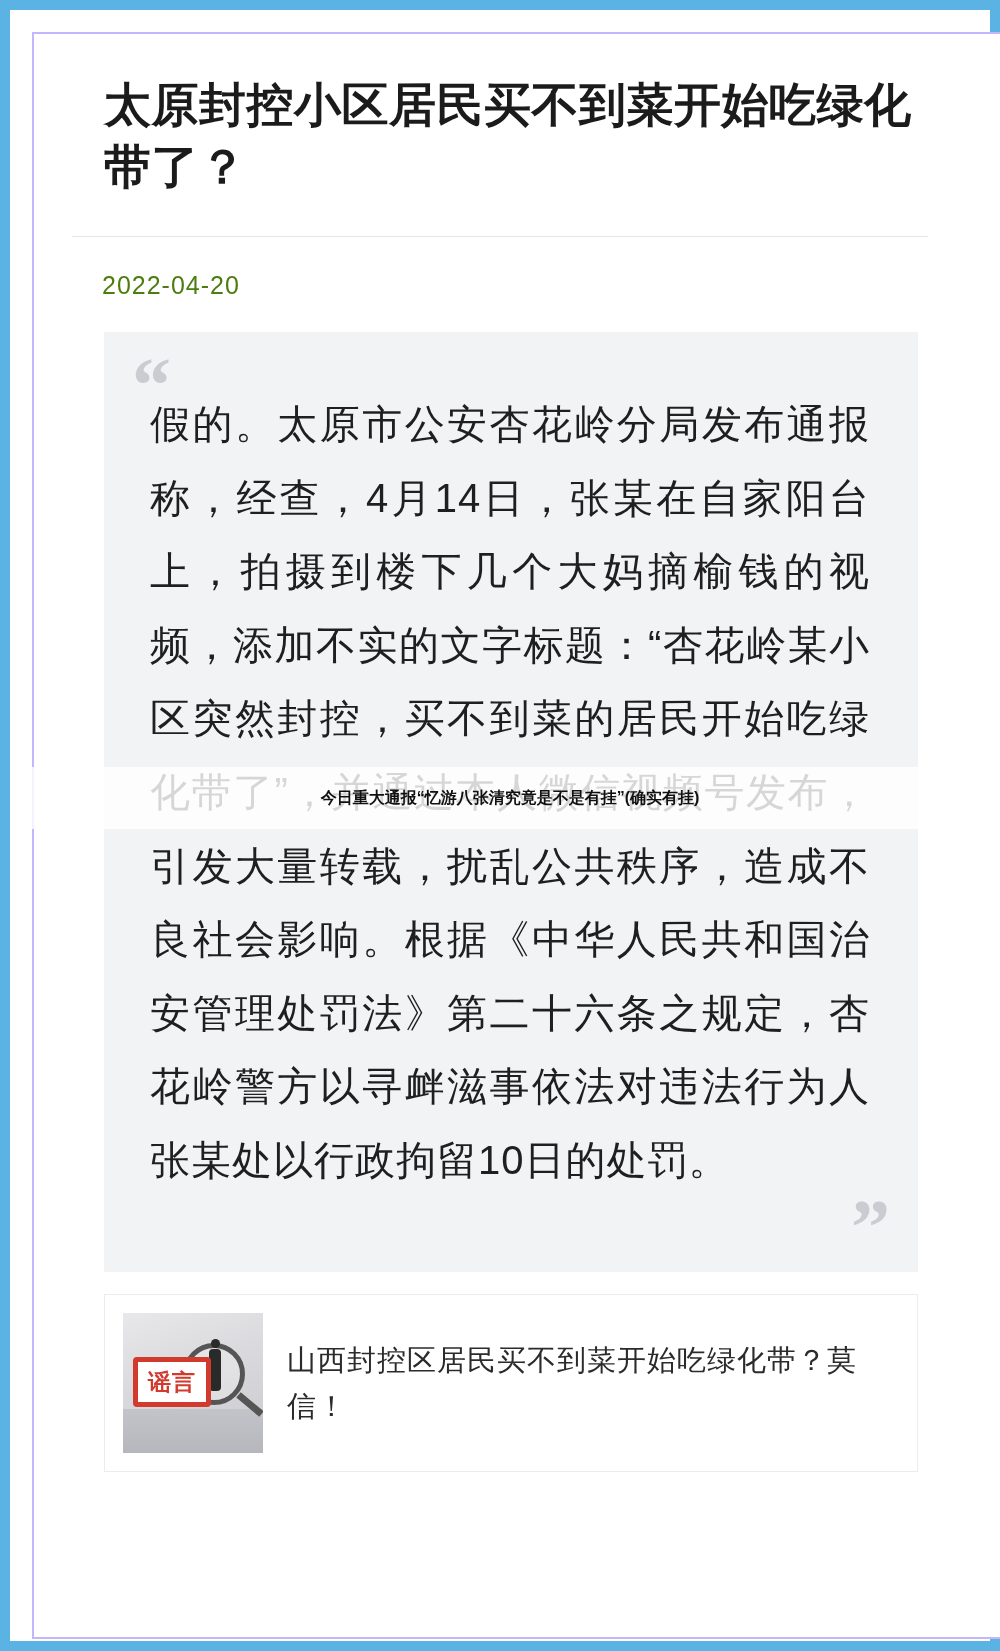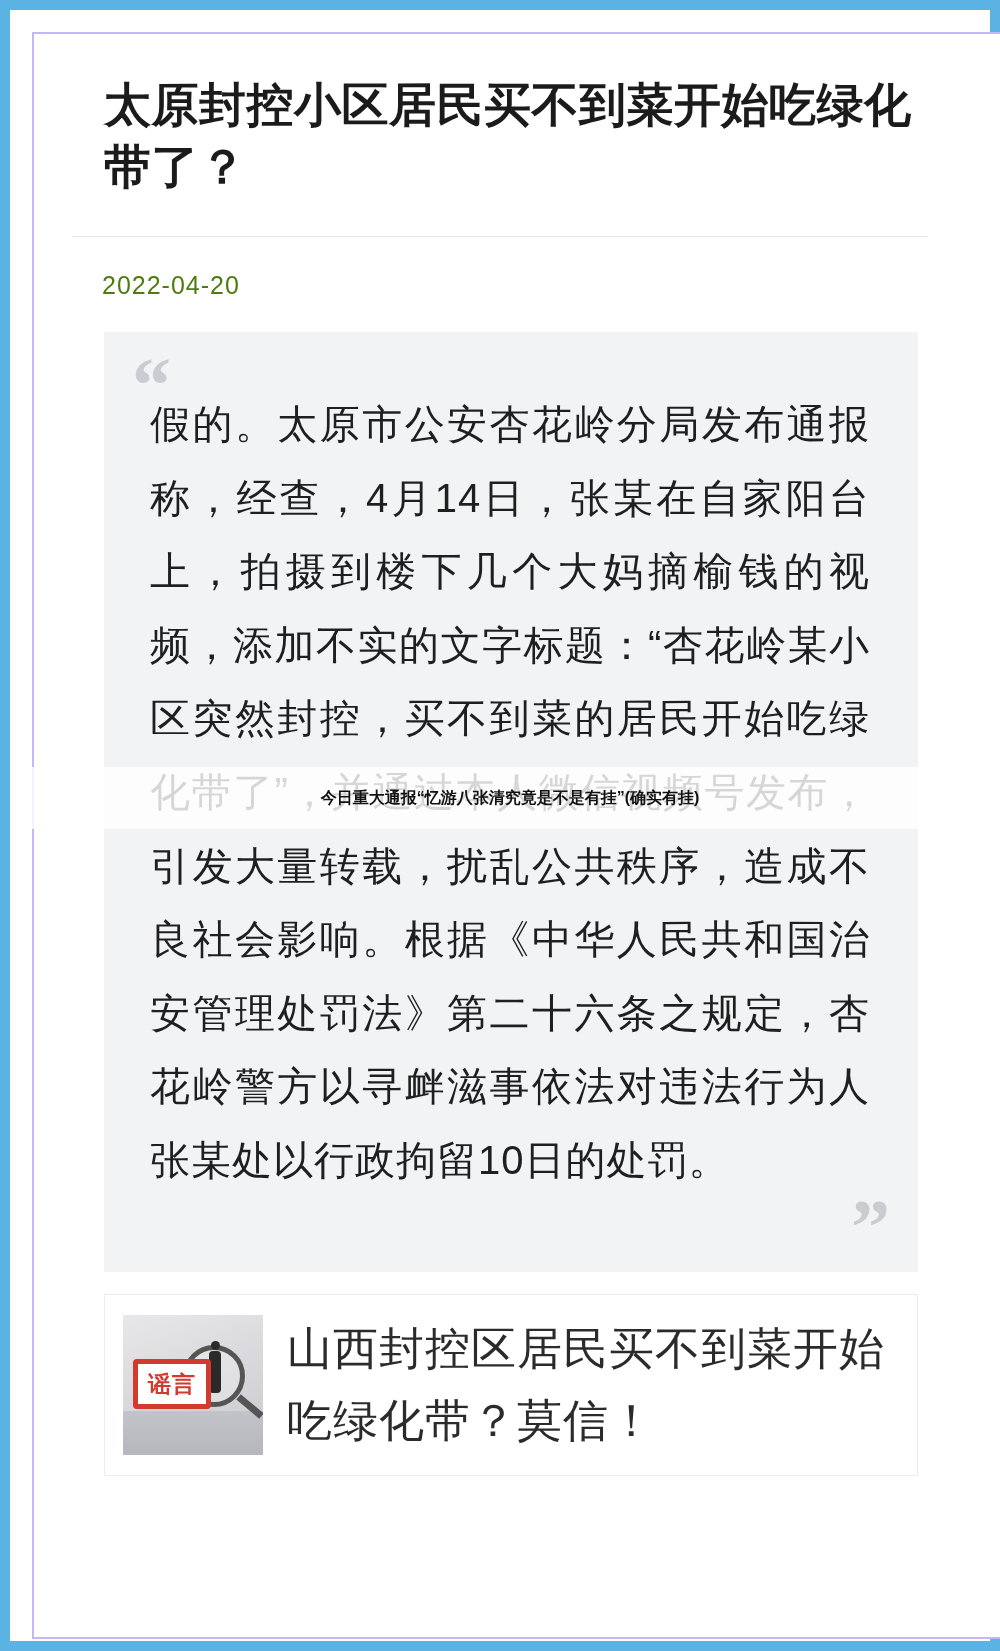--- a/index.html
+++ b/index.html
@@ -154,21 +154,21 @@
     border-radius: 4px;
   }
   .thumb-head {
     position: absolute;
     left: 88px; top: 26px;
     width: 9px; height: 9px;
     background: #2a2a2a;
     border-radius: 50%;
   }
   .related-text {
-    font-size: 45px;
+    font-size: 29px;
     line-height: 1.6;
     color: #2b2b2b;
     letter-spacing: 1px;
   }
 </style>
 </head>
 <body>
 
 <div class="page-frame">
   <div class="inner-frame">

